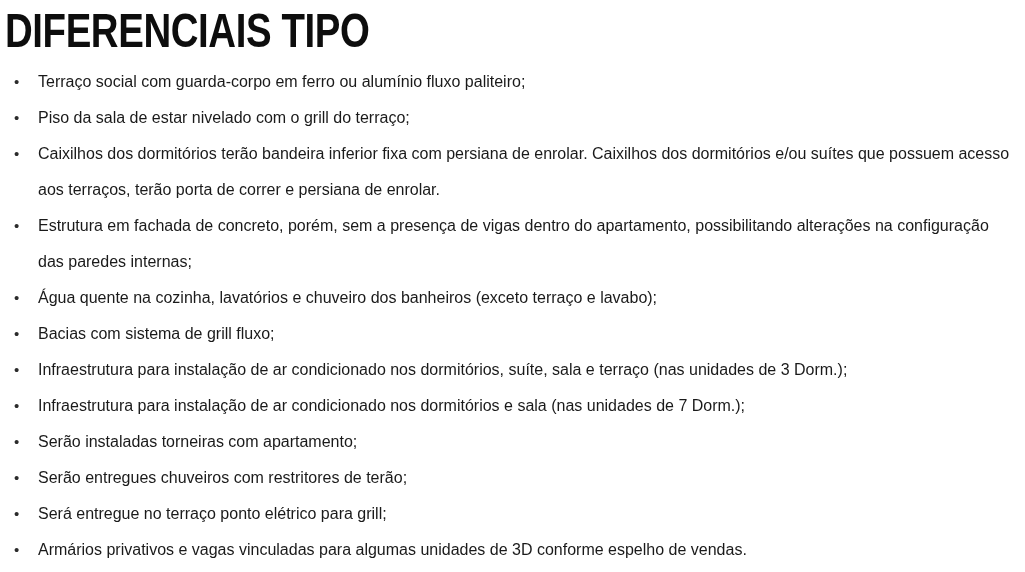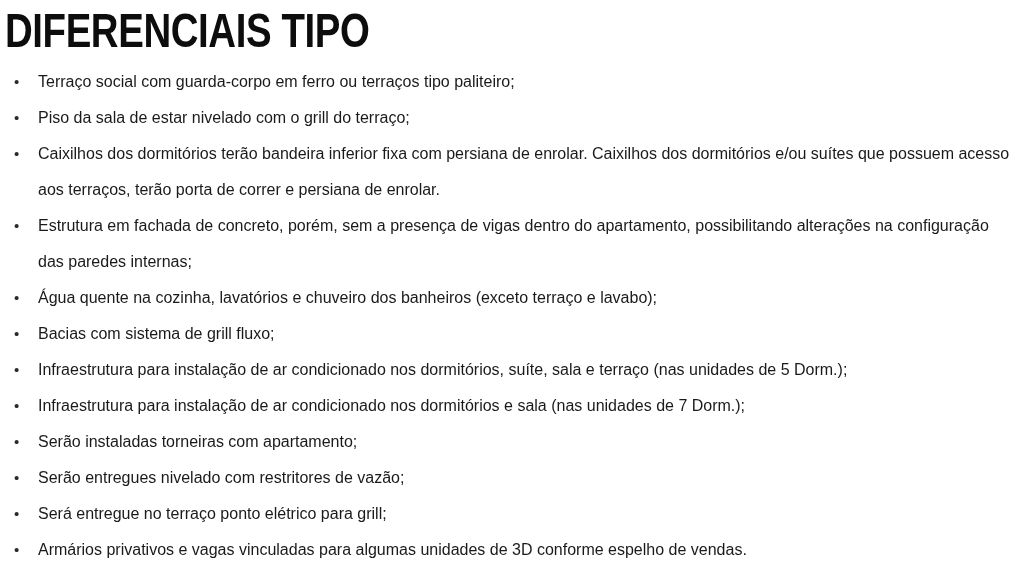--- a/index.html
+++ b/index.html
@@ -62,21 +62,21 @@
 </head>
 <body>
 
 <div class="slide">
 
   <h1 class="slide-title">DIFERENCIAIS TIPO</h1>
 
   <ul class="diff-list">
     <li>
       <span class="bullet">•</span>
-      <span class="item-text">Terraço social com guarda-corpo em ferro ou terraços tipo paliteiro;</span>
+      <span class="item-text">Terraço social com guarda-corpo em ferro ou alumínio fluxo paliteiro;</span>
     </li>
     <li>
       <span class="bullet">•</span>
       <span class="item-text">Piso da sala de estar nivelado com o grill do terraço;</span>
     </li>
     <li>
       <span class="bullet">•</span>
       <span class="item-text">Caixilhos dos dormitórios terão bandeira inferior fixa com persiana de enrolar. Caixilhos dos dormitórios e/ou suítes que possuem acesso aos terraços, terão porta de correr e persiana de enrolar.</span>
     </li>
     <li>
@@ -86,33 +86,33 @@
     <li>
       <span class="bullet">•</span>
       <span class="item-text">Água quente na cozinha, lavatórios e chuveiro dos banheiros (exceto terraço e lavabo);</span>
     </li>
     <li>
       <span class="bullet">•</span>
       <span class="item-text">Bacias com sistema de grill fluxo;</span>
     </li>
     <li>
       <span class="bullet">•</span>
-      <span class="item-text">Infraestrutura para instalação de ar condicionado nos dormitórios, suíte, sala e terraço (nas unidades de 5 Dorm.);</span>
+      <span class="item-text">Infraestrutura para instalação de ar condicionado nos dormitórios, suíte, sala e terraço (nas unidades de 3 Dorm.);</span>
     </li>
     <li>
       <span class="bullet">•</span>
       <span class="item-text">Infraestrutura para instalação de ar condicionado nos dormitórios e sala (nas unidades de 7 Dorm.);</span>
     </li>
     <li>
       <span class="bullet">•</span>
       <span class="item-text">Serão instaladas torneiras com apartamento;</span>
     </li>
     <li>
       <span class="bullet">•</span>
-      <span class="item-text">Serão entregues nivelado com restritores de vazão;</span>
+      <span class="item-text">Serão entregues chuveiros com restritores de terão;</span>
     </li>
     <li>
       <span class="bullet">•</span>
       <span class="item-text">Será entregue no terraço ponto elétrico para grill;</span>
     </li>
     <li>
       <span class="bullet">•</span>
       <span class="item-text">Armários privativos e vagas vinculadas para algumas unidades de 3D conforme espelho de vendas.</span>
     </li>
   </ul>

